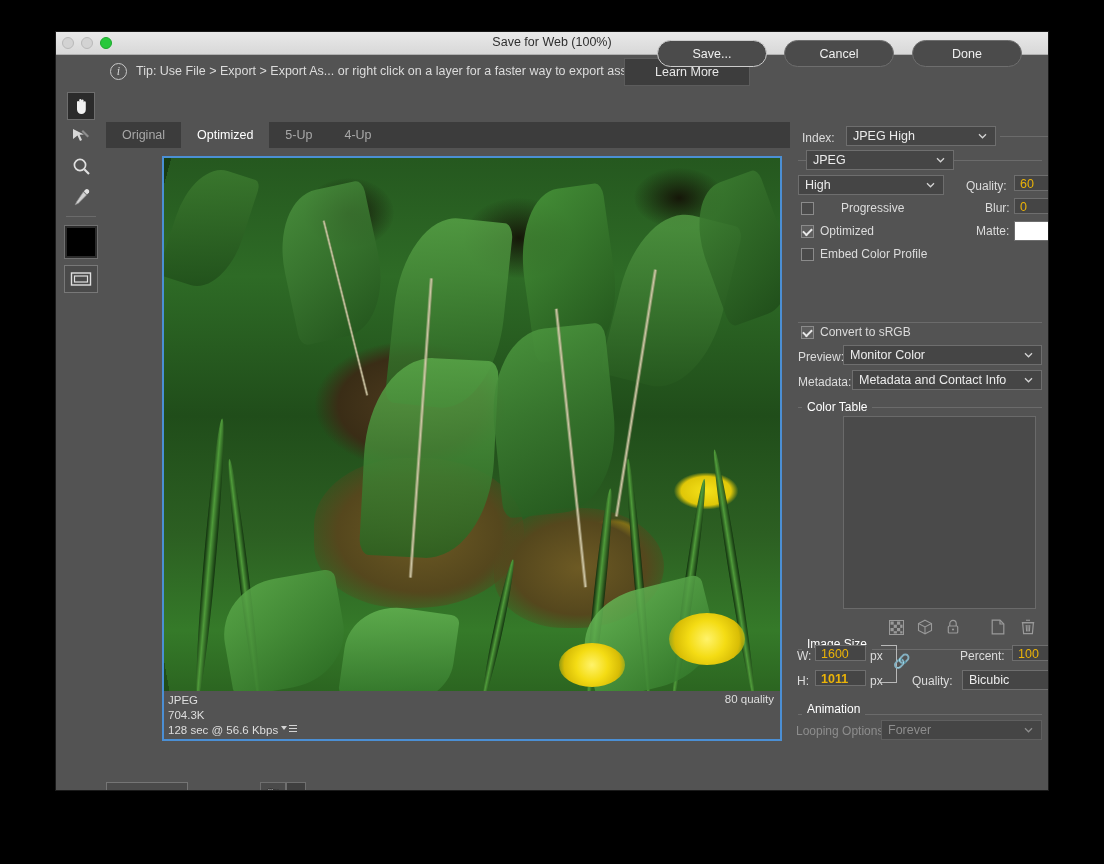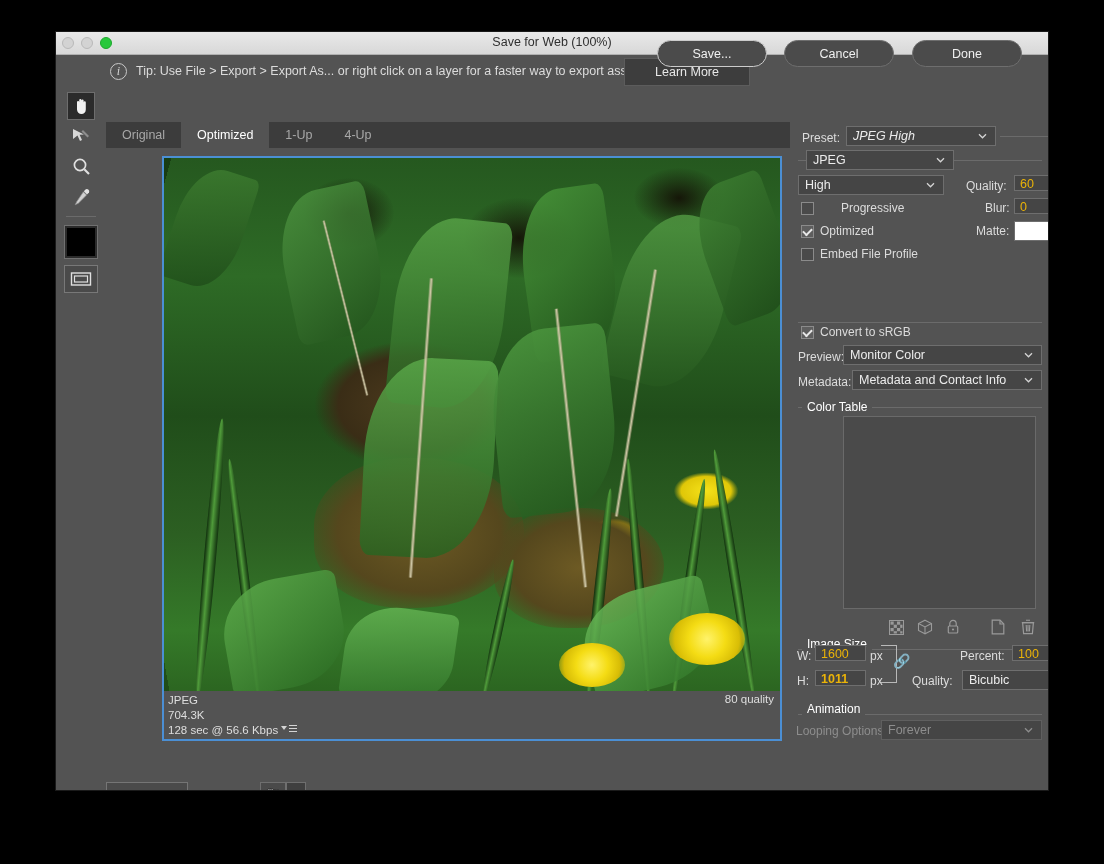--- a/index.html
+++ b/index.html
@@ -355,21 +355,21 @@
       <svg width="22" height="16" viewBox="0 0 22 16">
         <rect x="1.5" y="2" width="19" height="12" fill="none" stroke="#e0e0e0" stroke-width="1.4"></rect>
         <rect x="4.5" y="5" width="13" height="6" fill="none" stroke="#e0e0e0" stroke-width="1.2"></rect>
       </svg>
     </div>
   </div>
 
   <div id="tabstrip">
     <div class="tab">Original</div>
     <div class="tab active">Optimized</div>
-    <div class="tab">1-Up</div>
+    <div class="tab">5-Up</div>
     <div class="tab">4-Up</div>
   </div>
 
   <div id="canvas-area">
     <div id="img-frame">
       <div id="photo">
         <div class="dark" style="left:140px;top:20px;width:90px;height:70px;"></div>
         <div class="dark" style="left:300px;top:40px;width:110px;height:80px;"></div>
         <div class="dark" style="left:470px;top:10px;width:90px;height:60px;"></div>
         <div class="moss" style="left:150px;top:300px;width:210px;height:150px;"></div>
@@ -435,22 +435,22 @@
     <div class="readout" style="left:228px;">G: --</div>
     <div class="readout" style="left:278px;">B: --</div>
     <div class="vsep" style="left:337px;"></div>
     <div class="readout" style="left:352px;">Alpha: --</div>
     <div class="readout" style="left:430px;">Hex: --</div>
     <div class="readout" style="left:512px;">Index: --</div>
   </div>
 
   <div id="rightpanel">
 
-    <div class="lbl" style="position:absolute;left:12px;top:9px;">Preset:</div>
-    <div class="select" style="left:56px;top:4px;width:150px;font-style:italic;">
+    <div class="lbl" style="position:absolute;left:12px;top:9px;">Index:</div>
+    <div class="select" style="left:56px;top:4px;width:150px;">
       <span class="txt">JPEG High</span>
       <span class="caret">
         <svg class="caret-svg" viewBox="0 0 9 6">
               <path d="M1 1.2 L4.5 4.8 L8 1.2" fill="none" stroke="#d4d4d4" stroke-width="1.3"></path>
             </svg>
       </span>
     </div>
     <div class="grouprule" style="left:210px;top:14px;width:54px;"></div>
 
     <div class="grouprule" style="left:8px;top:38px;width:244px;"></div>
@@ -482,21 +482,21 @@
     <div class="field" style="left:224px;top:76px;width:48px;">
       <span class="txt">0</span>
     </div>
 
     <div class="cb on" style="left:11px;top:103px;"></div>
     <div class="lbl" style="position:absolute;left:30px;top:102px;">Optimized</div>
     <div class="lbl" style="position:absolute;left:186px;top:102px;">Matte:</div>
     <div id="matte-swatch" style="left: 224px; top: 99px; width: 48px; background: rgb(255, 255, 255);"></div>
 
     <div class="cb" style="left:11px;top:126px;"></div>
-    <div class="lbl" style="position:absolute;left:30px;top:125px;">Embed File Profile</div>
+    <div class="lbl" style="position:absolute;left:30px;top:125px;">Embed Color Profile</div>
 
     <div class="grouprule" style="left:8px;top:200px;width:244px;"></div>
     <div class="cb on" style="left:11px;top:204px;"></div>
     <div class="lbl" style="position:absolute;left:30px;top:203px;">Convert to sRGB</div>
 
     <div class="lbl" style="position:absolute;left:8px;top:228px;">Preview:</div>
     <div class="select" style="left:53px;top:223px;width:199px;">
       <span class="txt">Monitor Color</span>
       <span class="caret">
         <svg class="caret-svg" viewBox="0 0 9 6">

